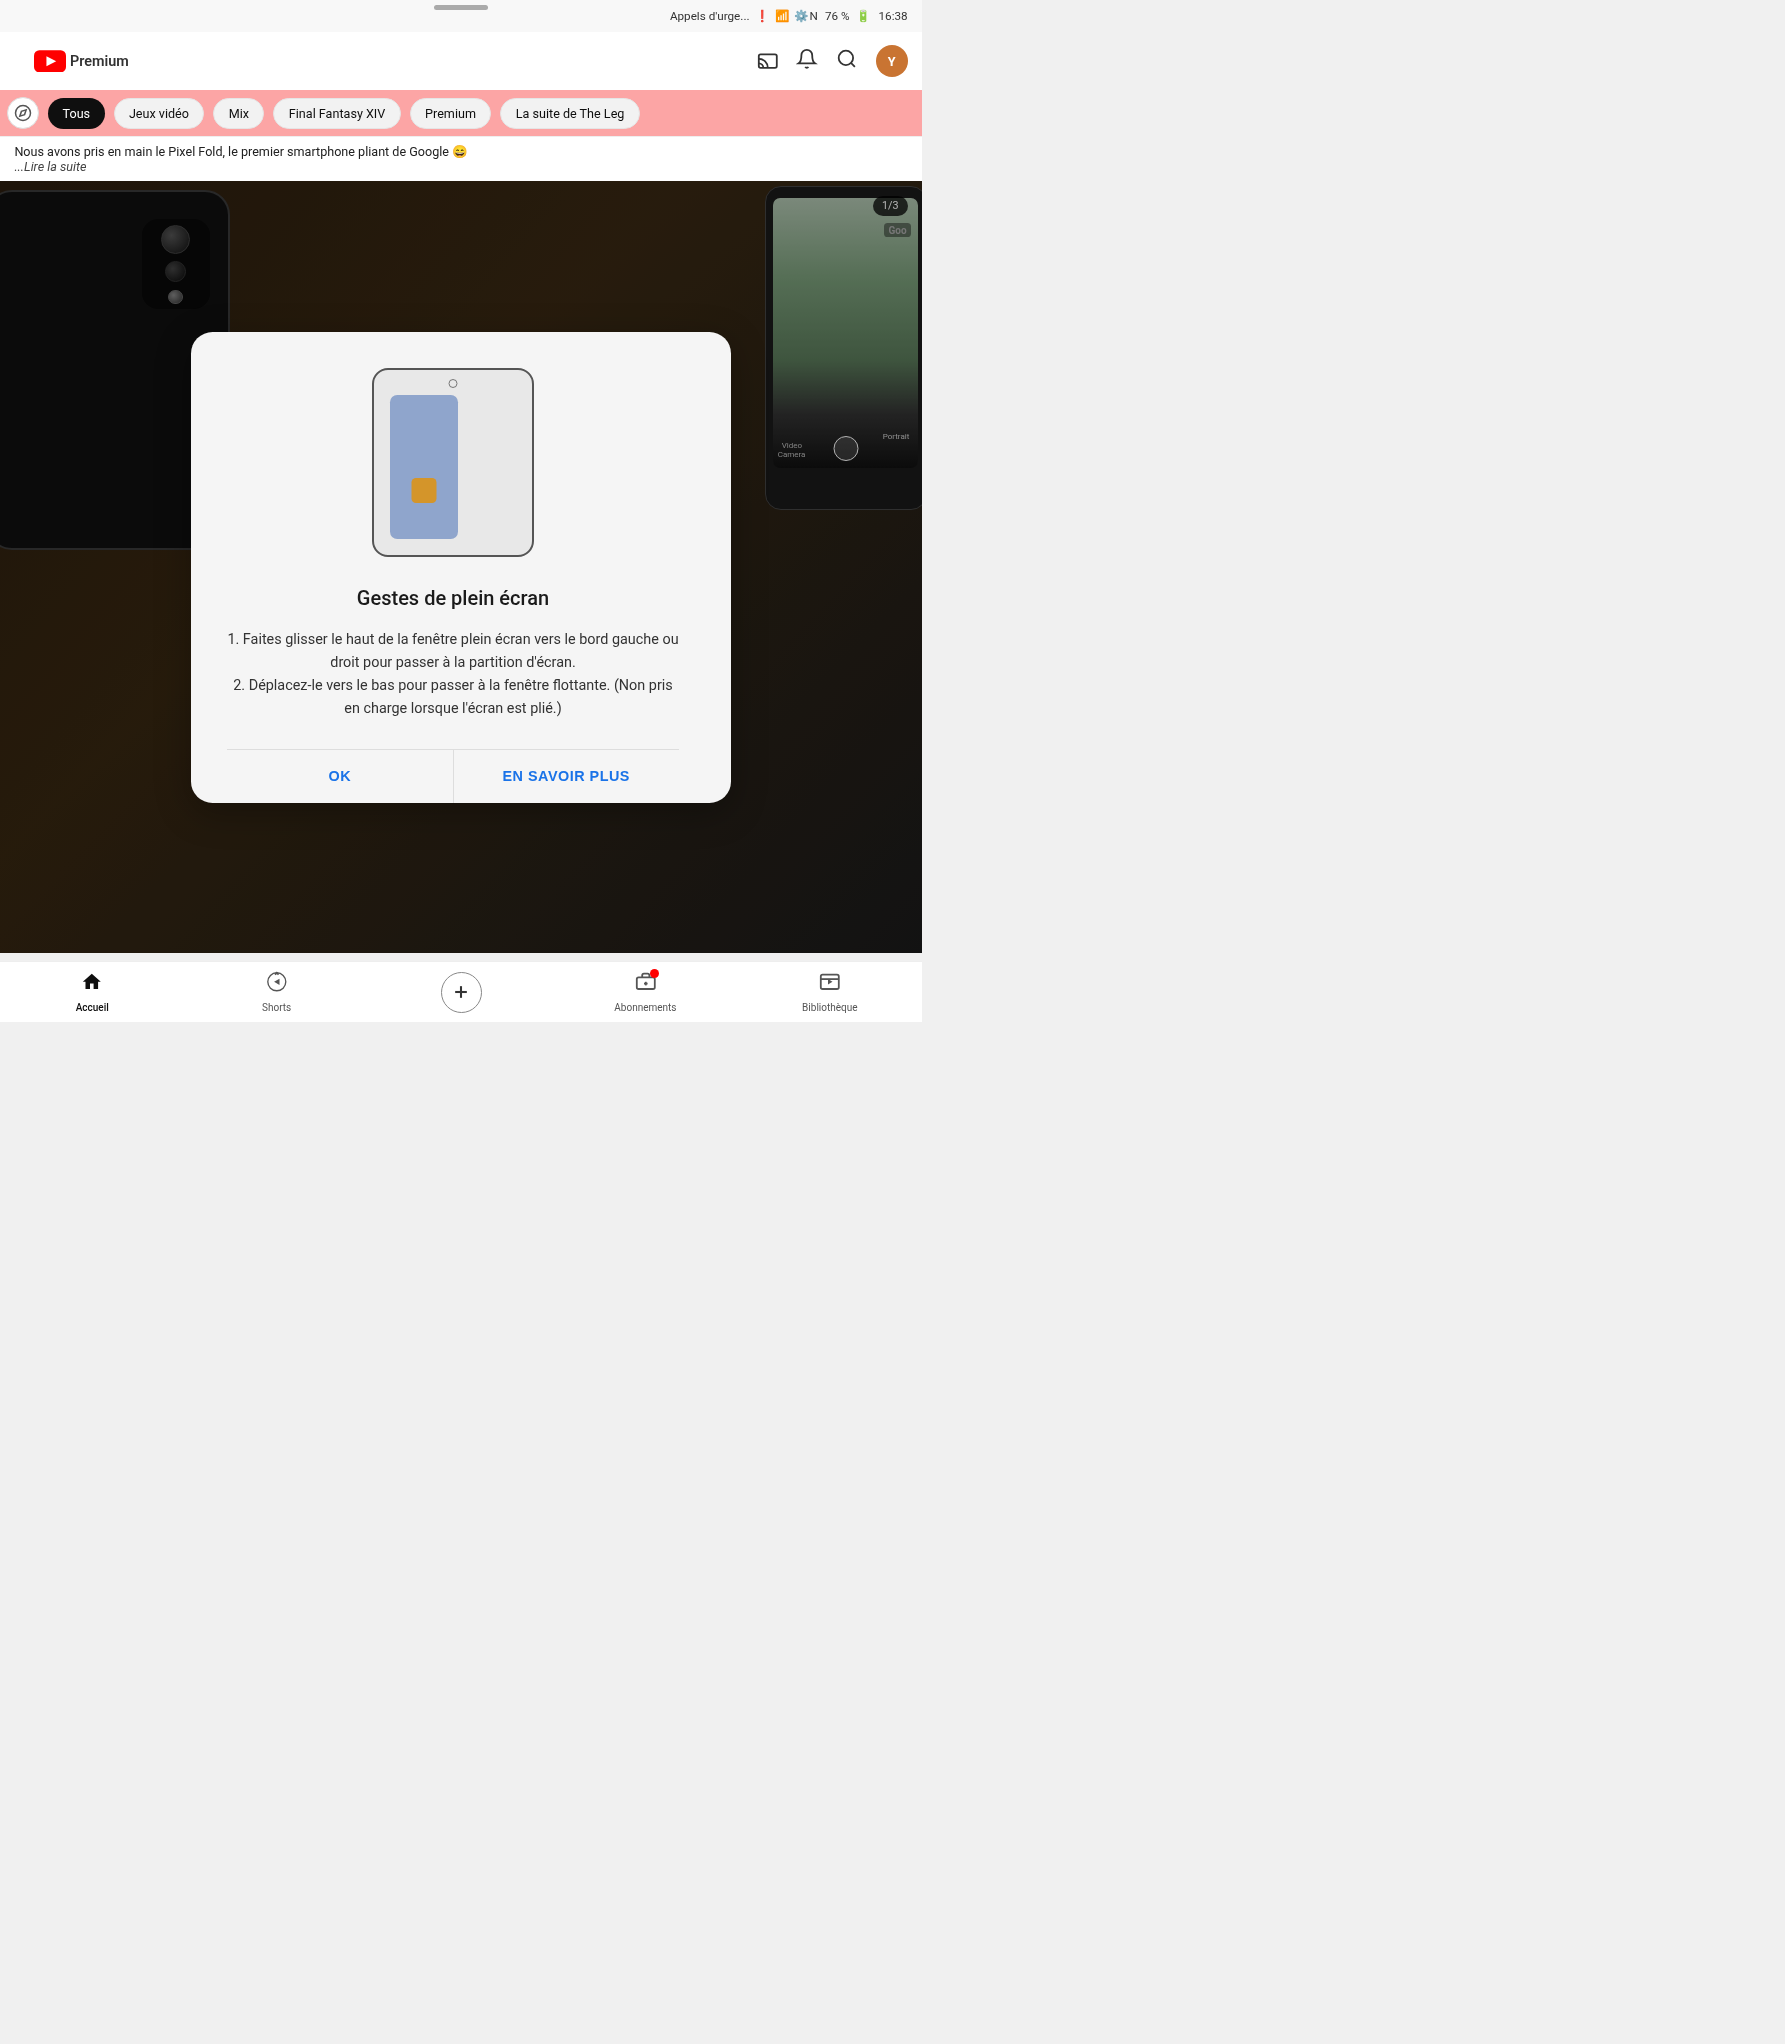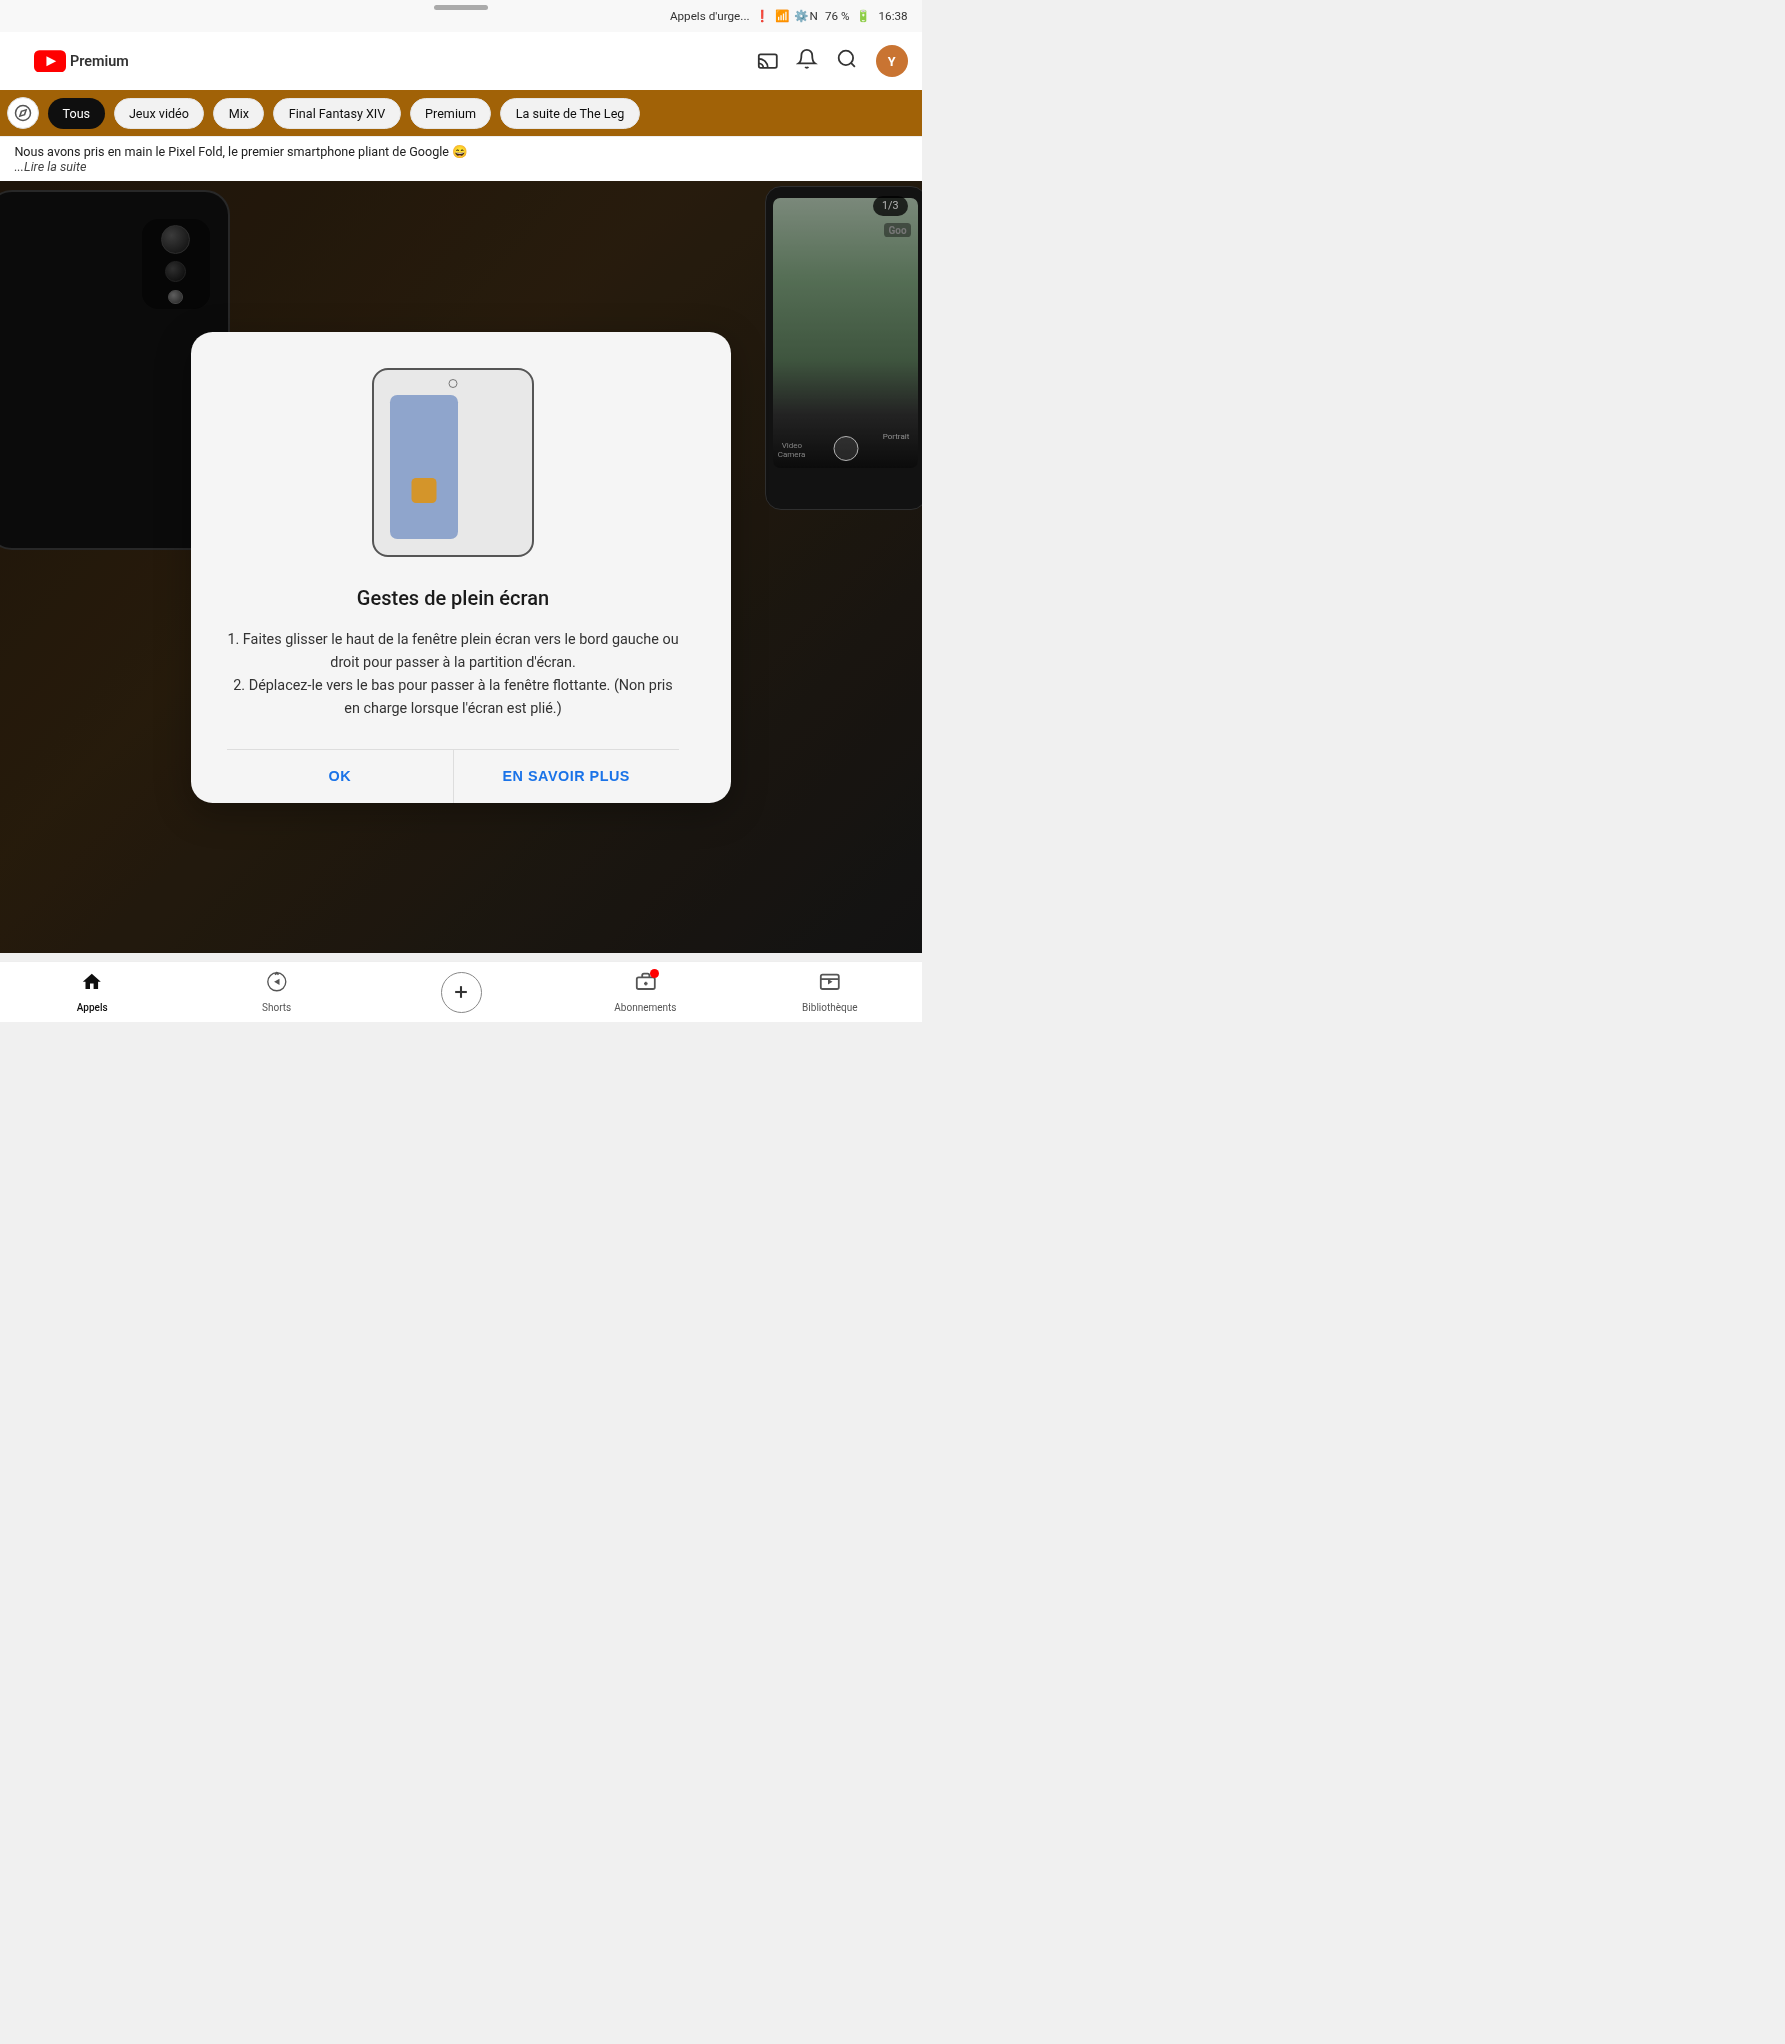--- a/index.html
+++ b/index.html
@@ -81,21 +81,21 @@
       align-items: center;
       justify-content: center;
       color: white;
       font-size: 12.6px;
       font-weight: bold;
     }
 
     
     .filter-bar {
       height: 47px;
-      background: #a16207;
+      background: #fca5a5;
       display: flex;
       align-items: center;
       padding: 0 7.2px;
       gap: 9px;
       overflow: hidden;
       border-bottom: 0.9px solid #eee;
     }
     .explore-btn {
       width: 32px;
       height: 32px;
@@ -490,21 +490,21 @@
 </div>
 
 <div class="bottom-nav">
 
   <div class="nav-item">
     <span class="nav-icon nav-icon-active">
       <svg width="21.6" height="21.6" viewBox="0 0 24 24" fill="#0f0f0f">
         <path d="M10 20v-6h4v6h5v-8h3L12 3 2 12h3v8z"></path>
       </svg>
     </span>
-    <span class="nav-label nav-label-active">Appels</span>
+    <span class="nav-label nav-label-active">Accueil</span>
   </div>
 
   <div class="nav-item">
     <span class="nav-icon">
       <svg width="21.6" height="21.6" viewBox="0 0 24 24" fill="none" stroke="#555" stroke-width="2">
         <path d="M12 2C6.48 2 2 6.48 2 12s4.48 10 10 10 10-4.48 10-10S17.52 2 12 2z" stroke-width="1.5"></path>
         <path d="M15 8.5l-6 3.5 6 3.5V8.5z" fill="#555" stroke="none"></path>
         <path d="M10 4l2-2 2 2" stroke="#555"></path>
       </svg>
     </span>

